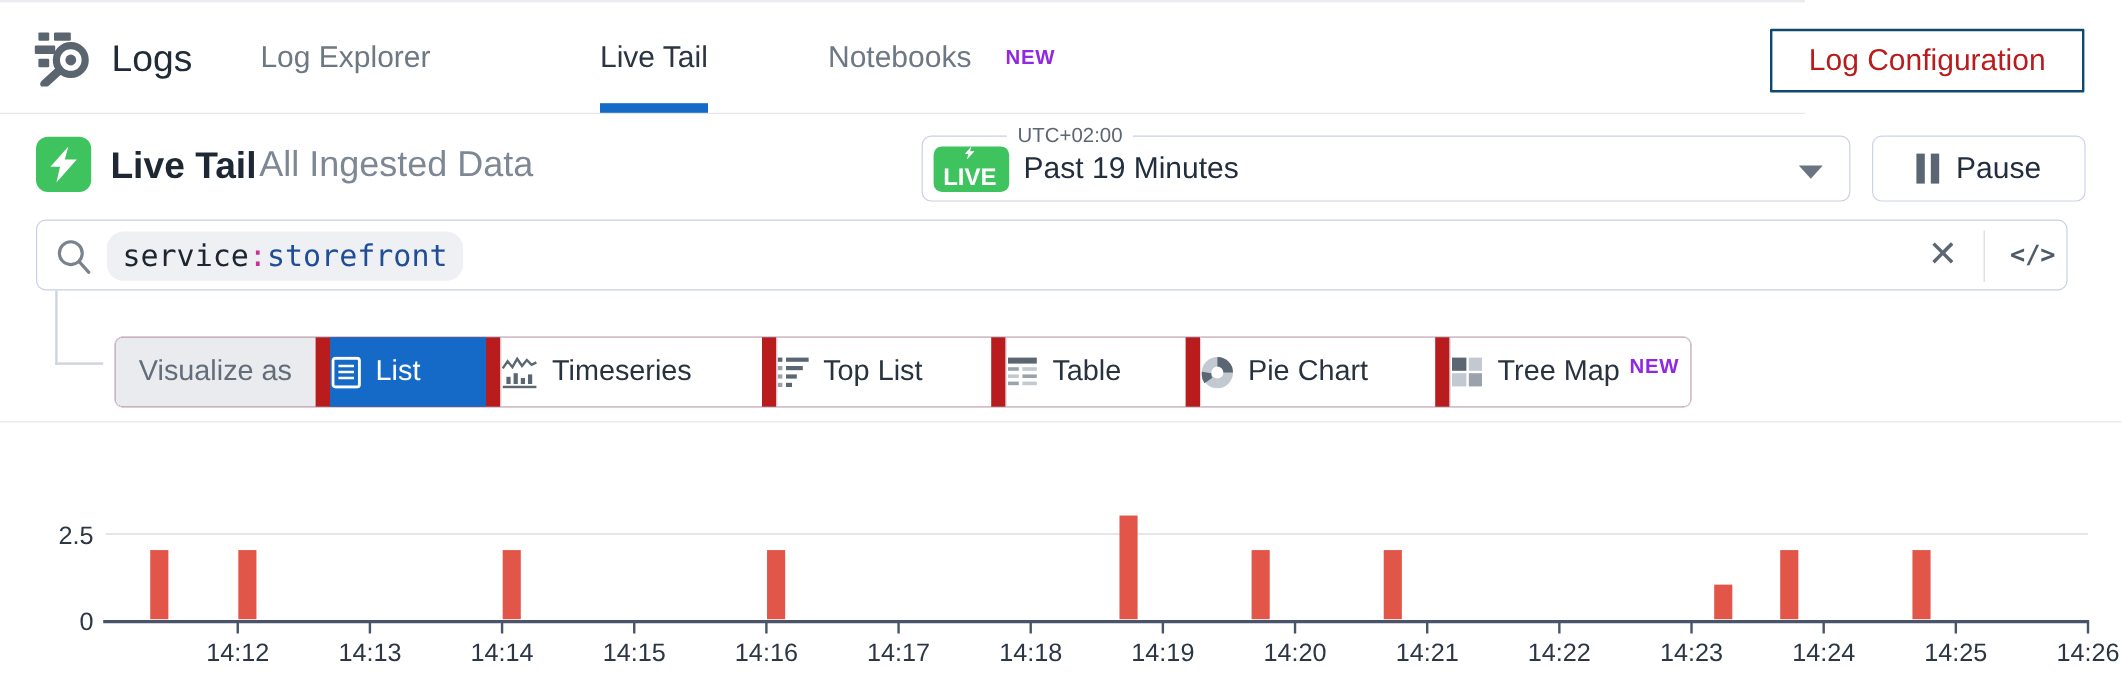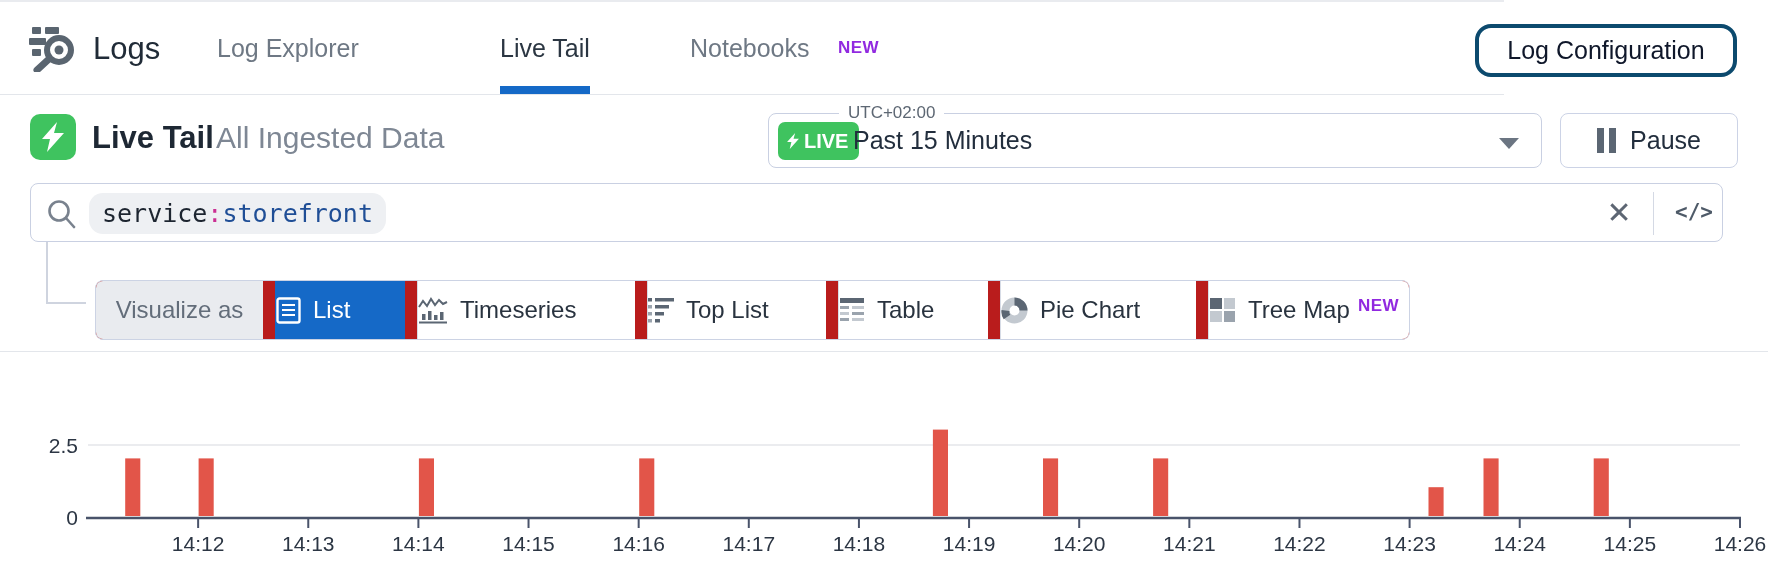--- a/index.html
+++ b/index.html
@@ -16,34 +16,34 @@
   .nav-tab { position:absolute; top:0; height:92px; display:flex; align-items:center;
              font-size:25px; color:#6e7884; cursor:pointer; }
   .nav-tab.active { color:#2b3642; }
   .nav-tab.active .underline { position:absolute; left:0; right:0; bottom:0; height:8px; background:#1569c7; }
   .tab-explorer { left:217px; }
   .tab-livetail { left:500px; }
   .tab-notebooks { left:690px; }
   .new-badge { font-size:17px; font-weight:bold; color:#9129e0; letter-spacing:.5px; }
   .nav-new { position:absolute; left:838px; top:36px; }
   .config-btn { position:absolute; left:1475px; top:22px; width:262px; height:53px;
-                background:#fff; border:4px solid #0c4a6e; border-radius:16px;
-                font-family:inherit; font-size:25px; color:#0f172a; cursor:pointer; }
+                background:#fff; border:2px solid #0c4a6e; border-radius:1px;
+                font-family:inherit; font-size:25px; color:#b91c1c; cursor:pointer; }
   
   .app-icon { position:absolute; left:30px; top:114px; width:46px; height:46px;
               border-radius:10px; background:#3fc35f; display:flex; align-items:center; justify-content:center; }
   .page-title { position:absolute; left:92px; top:120px; font-size:31px; color:#1e2834; }
   .page-subtitle { position:absolute; left:216px; top:121px; font-size:30px; color:#7e8794; }
   .time-picker { position:absolute; left:768px; top:113px; width:774px; height:55px;
                  border:1px solid #c9d0e2; border-radius:8px; background:#fff; cursor:pointer; }
   .tz-legend { position:absolute; top:-11px; left:70px; background:#fff; padding:0 9px;
                font-size:17px; color:#5d6773; }
   .live-badge { position:absolute; left:9px; top:8px; height:38px; border-radius:7px;
                 background:#3fc35f; color:#fff; font-weight:bold; font-size:20px;
-                display:flex; align-items:center; padding:0 11px 0 8px; gap:4px; }
+                display:flex; align-items:center; padding:0 11px 0 8px; gap:4px;flex-direction:column; }
   .range-text { position:absolute; left:84px; top:0; line-height:53px; font-size:25px; color:#222e3d; }
   .caret-down { position:absolute; right:22px; top:24px; width:0; height:0;
                 border-left:10px solid transparent; border-right:10px solid transparent;
                 border-top:11px solid #6b7582; }
   .pause-btn { position:absolute; left:1560px; top:113px; width:178px; height:55px;
                background:#fff; border:1px solid #ccd3e6; border-radius:8px;
                display:flex; align-items:center; justify-content:center; gap:14px;
                font-family:inherit; font-size:25px; color:#222e3d; cursor:pointer; }
   .pause-glyph { width:19px; height:25px; border-left:7px solid #5b6673; border-right:7px solid #5b6673; }
   
@@ -123,21 +123,21 @@
   <span class="page-subtitle">All Ingested Data</span>
 
   <div class="time-picker">
     <span class="tz-legend">UTC+02:00</span>
     <span class="live-badge">
       <svg width="14" height="18" viewBox="0 0 26 30">
         <polygon points="17,0 2,17 10,17 7,30 24,11 14,11" fill="#ffffff"></polygon>
       </svg>
       <span>LIVE</span>
     </span>
-    <span class="range-text">Past 15 Minutes</span>
+    <span class="range-text">Past 19 Minutes</span>
     <span class="caret-down"></span>
   </div>
 
   <button class="pause-btn">
     <span class="pause-glyph"></span>
     <span>Pause</span>
   </button>
 
   <div class="search-bar">
     <svg class="magnifier" width="32" height="32" viewBox="0 0 32 32">

